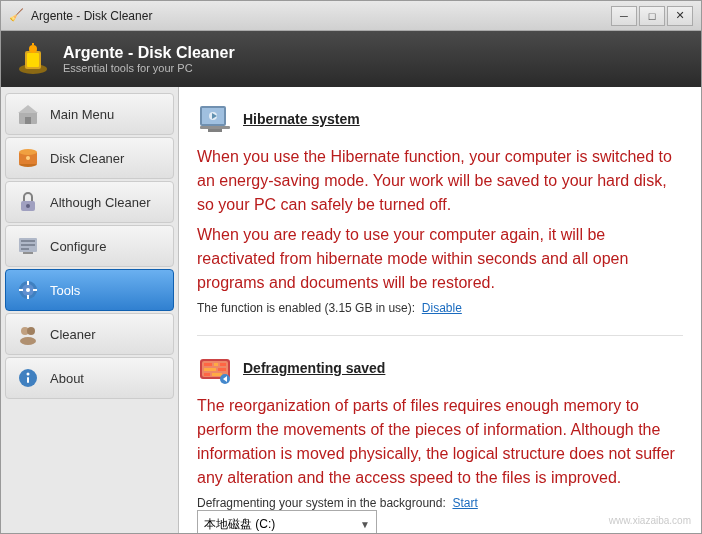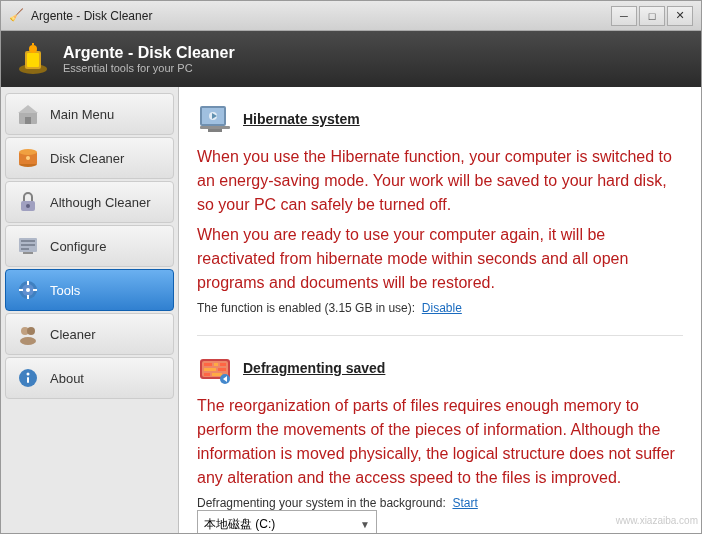--- a/index.html
+++ b/index.html
@@ -199,21 +199,21 @@
     }
     .dropdown-arrow {
       font-size: 10px;
       color: #555;
     }
 
     
     .watermark {
       position: absolute;
       bottom: 8px;
-      right: 4px;
+      right: 11px;
       color: rgba(180,180,180,0.7);
       font-size: 10px;
     }
   </style>
 </head>
 <body>
 
 <div class="title-bar">
   <span class="title-bar-icon">🧹</span>
   <span class="title-bar-text">Argente - Disk Cleaner</span>

